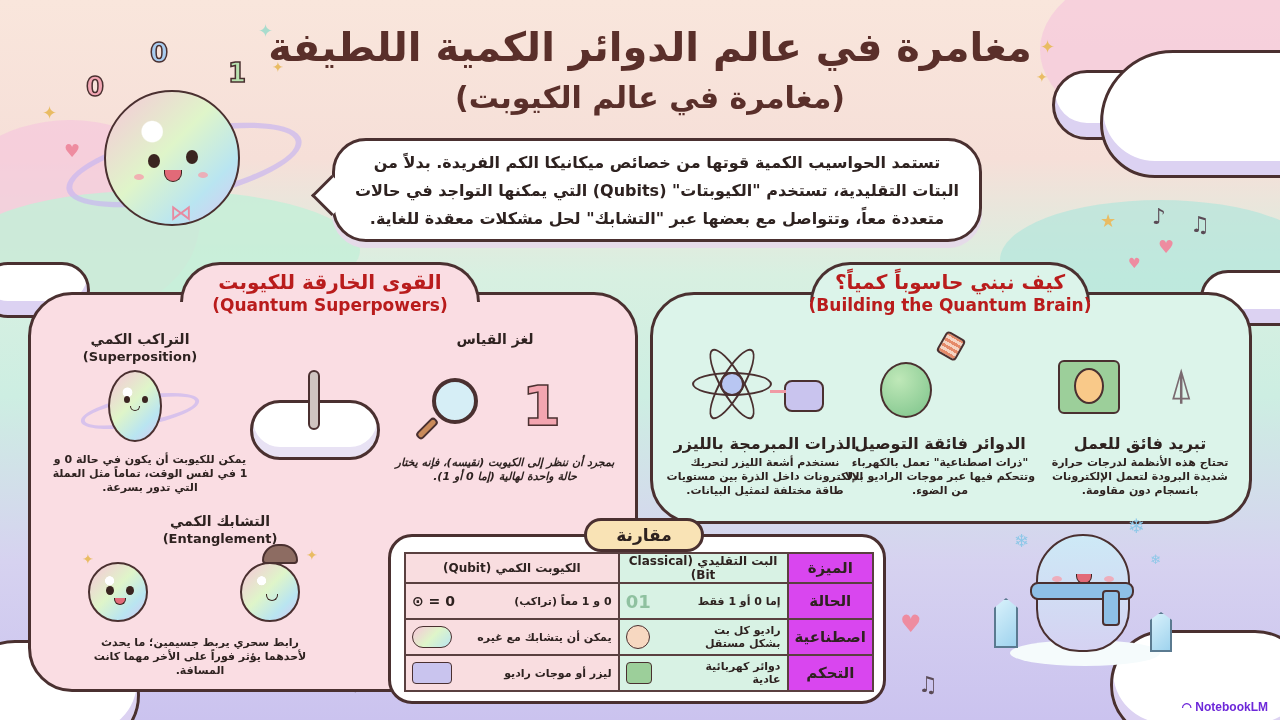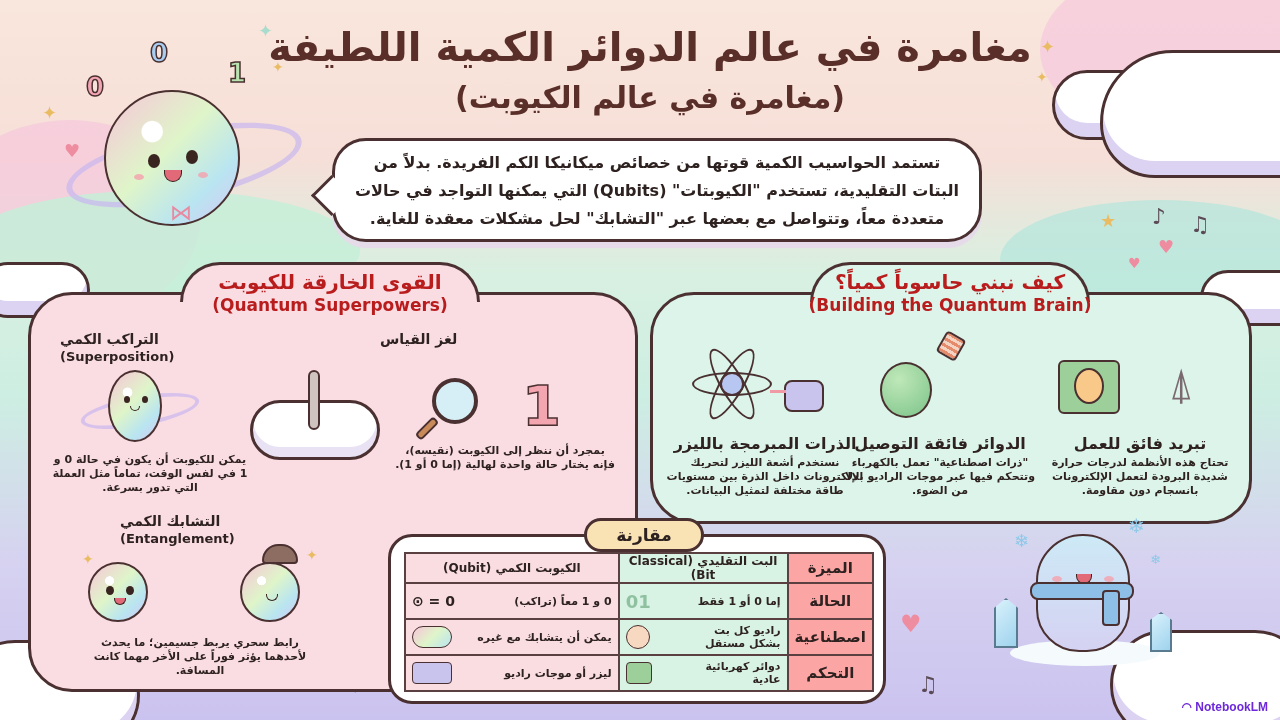--- a/index.html
+++ b/index.html
@@ -43,21 +43,21 @@
   .panel-right { left: 650px; top: 292px; width: 602px; height: 232px; background:#dcf4ea; }
   .panel-tab {
     position:absolute; border:3px solid #4a3030; border-bottom:none; border-radius: 40px 40px 0 0;
     text-align:center; font-weight:bold; direction: rtl;
   }
   .tab-left { left: 180px; top: 262px; width: 300px; height: 40px; background:#fadde3; }
   .tab-right { left: 810px; top: 262px; width: 280px; height: 40px; background:#dcf4ea; }
   .sec-head { position:absolute; text-align:center; font-weight:bold; color:#b91c1c; }
   .sec-head .ar { font-size: 20px; direction: rtl; display:block; line-height: 24px; }
   .sec-head .en { font-size: 17px; display:block; line-height: 22px; }
-  .sub-head { position:absolute; text-align:left; font-weight:bold; color:#2e2220; }
+  .sub-head { position:absolute; text-align:center; font-weight:bold; color:#2e2220; }
   .sub-head .ar { font-size: 14px; direction: rtl; display:block; line-height: 18px; }
   .sub-head .en { font-size: 13px; display:block; line-height: 17px; }
   .desc { position:absolute; text-align:center; font-size: 11px; line-height: 14px; direction: rtl; font-weight:bold; color:#2e2220; }
   .feat-title { position:absolute; text-align:center; font-size: 16px; font-weight:bold; direction: rtl; color:#2e2220; }
   .char { position:absolute; border-radius:50%; border: 2.5px solid #4a3030;
     background: radial-gradient(circle at 35% 30%, #fff 0 8%, transparent 9%), linear-gradient(135deg, #f7c5d9 0%, #dff5c9 45%, #b9e5f1 75%, #d9c6f2 100%); }
   .face-eye { position:absolute; width: 8px; height: 9px; background:#3a2420; border-radius: 50%; }
   .face-mouth { position:absolute; width: 12px; height: 7px; background:#e26a78; border-radius: 0 0 10px 10px; border:1.5px solid #3a2420; border-top:none; }
   .cheek { position:absolute; width: 10px; height: 6px; background:#f5a0ad; border-radius:50%; opacity:.8; }
   .sparkle { position:absolute; color:#e9bc63; font-size: 18px; line-height:1; }
@@ -66,21 +66,21 @@
   .digit { position:absolute; font-weight:bold; font-size: 26px; line-height:1; -webkit-text-stroke: 1.5px #4a3030; }
   
   .compare-wrap { position:absolute; left: 388px; top: 534px; width: 498px; height: 170px;
     background:#fff; border:3px solid #4a3030; border-radius: 24px; }
   .compare-tab { position:absolute; left: 584px; top: 518px; width: 120px; height: 34px;
     background:#f9e3b5; border:3px solid #4a3030; border-radius: 18px; text-align:center;
     font-weight:bold; font-size: 17px; line-height: 28px; direction: rtl; color:#2e2220; }
   table.cmp { position:absolute; left: 404px; top: 552px; width: 470px; border-collapse: collapse; direction: rtl; font-weight:bold; color:#2e2220; }
   table.cmp td, table.cmp th { border: 2px solid #5a4040; height: 36px; font-size: 11px; padding: 0 6px; }
   table.cmp th { height: 28px; font-size: 12px; }
-  .c-feat { background:#fca5a5; width: 60px; text-align:center; font-size: 15px !important; }
+  .c-feat { background:#d946ef; width: 60px; text-align:center; font-size: 15px !important; }
   .c-bit { background:#d8f2e4; width: 180px; }
   .c-qubit { background:#f9dde0; width: 230px; }
   th.c-bit, th.c-qubit { text-align:center; }
   .cell-flex { display:flex; align-items:center; justify-content: space-between; gap: 8px; }
   .mini { display:inline-block; width: 26px; height: 22px; border:1.5px solid #4a3030; border-radius: 11px; background: linear-gradient(135deg,#f7c5d9,#dff5c9,#b9e5f1); flex-shrink:0; }
   .brand { position:absolute; right: 12px; bottom: 6px; font-family: "Liberation Sans", sans-serif; font-size: 12px; font-weight: bold; color:#6d28d9; }
 </style>
 </head>
 <body>
 
@@ -153,21 +153,21 @@
 
 <div class="cloud" style="left:250px;top:400px;width:130px;height:60px;box-shadow: inset 0 -10px 0 #e8e2f4;"></div>
 <div class="abs" style="left:308px;top:370px;width:12px;height:60px;background:#cfc4c0;border:2px solid #4a3030;border-radius:6px;"></div>
 
 <div class="sub-head" style="left:380px;top:330px;width:230px;">
   <span class="ar">لغز القياس</span>
 </div>
 <div class="abs" style="left:432px;top:378px;width:46px;height:46px;border:4px solid #4a3030;border-radius:50%;background:#d6eef6;"></div>
 <div class="abs" style="left:414px;top:424px;width:26px;height:9px;background:#c98a5a;border:2px solid #4a3030;border-radius:4px;transform:rotate(-45deg);"></div>
 <div class="digit" style="left:522px;top:378px;color:#f3a5b0;font-size:56px;">1</div>
-<div class="desc" style="left:395px;top:444px;width:220px;">بمجرد أن ننظر إلى الكيوبت (نقيسه)، فإنه يختار حالة واحدة لهالية (إما 0 أو 1).</div>
+<div class="desc" style="left:395px;top:456px;width:220px;font-style:italic;">بمجرد أن ننظر إلى الكيوبت (نقيسه)، فإنه يختار حالة واحدة لهالية (إما 0 أو 1).</div>
 
 <div class="sub-head" style="left:120px;top:512px;width:200px;">
   <span class="ar">التشابك الكمي</span>
   <span class="en">(Entanglement)</span>
 </div>
 <div class="char" style="left:88px;top:562px;width:60px;height:60px;">
   <div class="face-eye" style="left:16px;top:22px;"></div>
   <div class="face-eye" style="left:36px;top:22px;"></div>
   <div class="face-mouth" style="left:24px;top:34px;"></div>
 </div>

